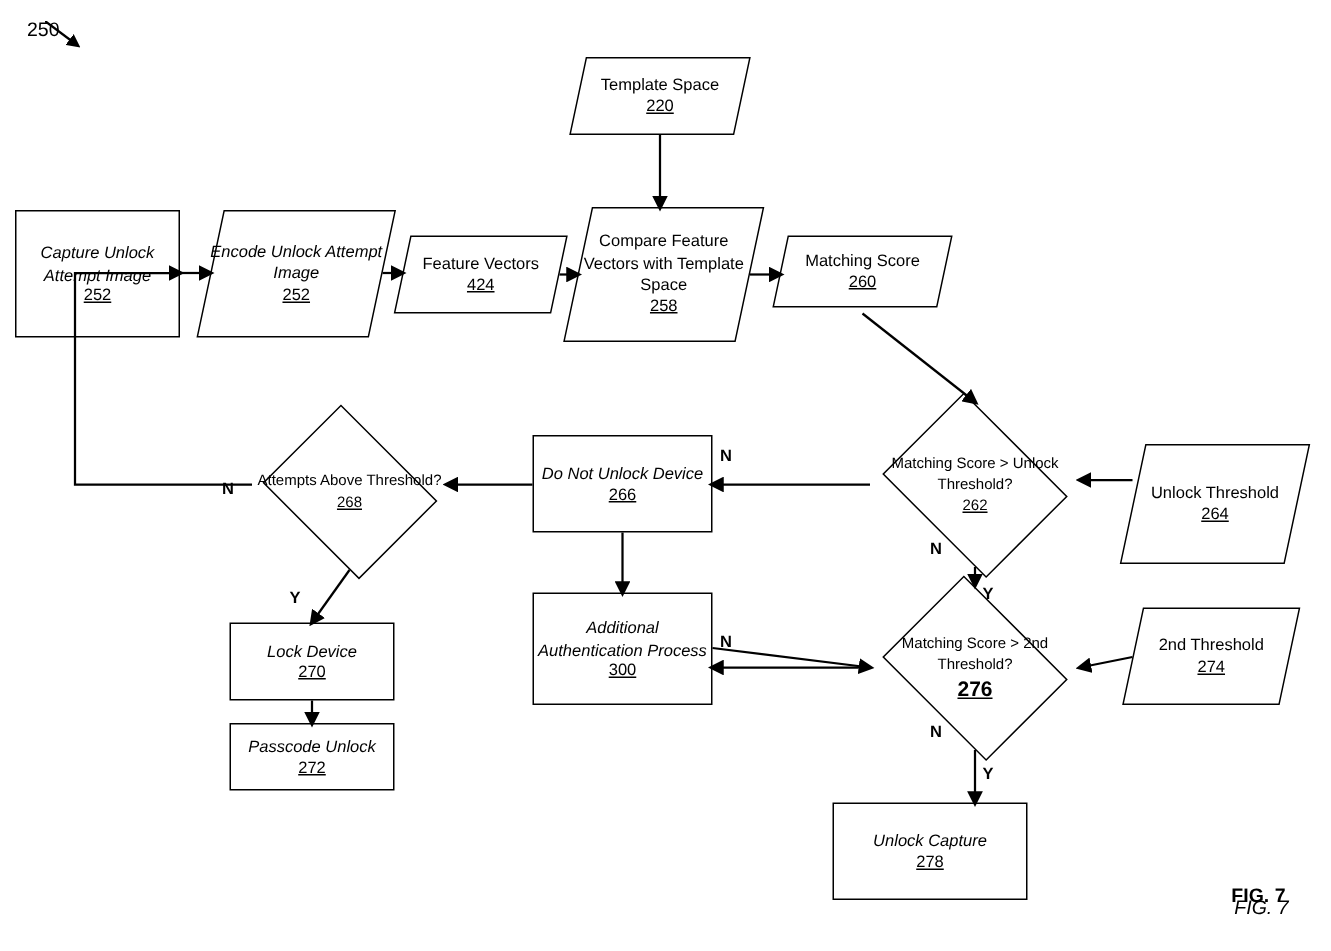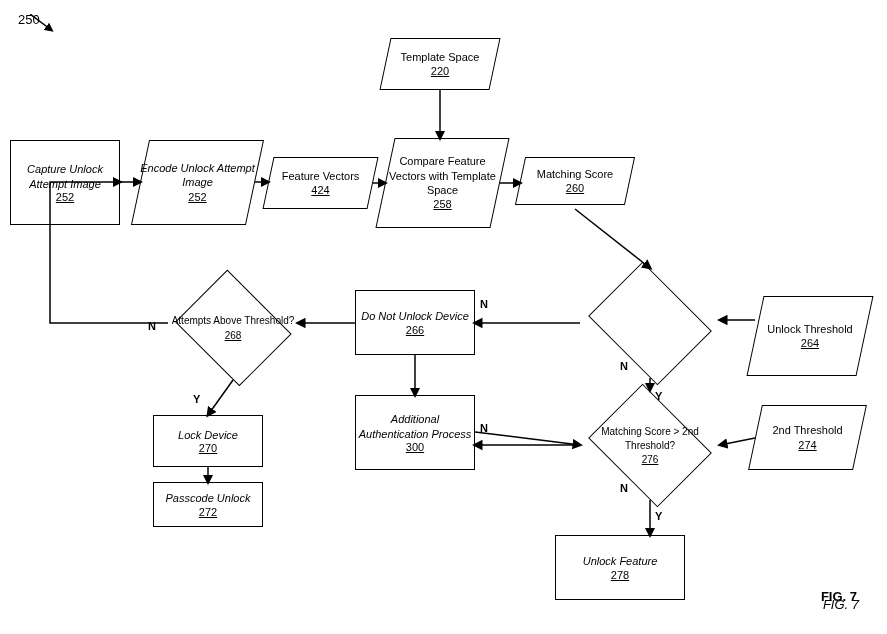--- a/index.html
+++ b/index.html
@@ -158,20 +158,24 @@
   <div class="shape parallelogram" style="width:110px;height:48px;top:157px;left:520px;">
     <div class="parallelogram-inner"></div>
     <div class="parallelogram-text">
       <span>Matching Score</span><br>
       <span class="underline">260</span>
     </div>
   </div>
 
   <div class="shape diamond" style="width:140px;height:110px;top:268px;left:580px;">
     <div class="diamond-inner"></div>
+    <div class="diamond-text">
+      <span style="font-size:10px;">Matching Score &gt; Unlock Threshold?</span><br>
+      <span class="underline" style="font-size:10px;">262</span>
+    </div>
   </div>
 
   <div class="shape parallelogram" style="width:110px;height:80px;top:296px;left:755px;">
     <div class="parallelogram-inner"></div>
     <div class="parallelogram-text">
       <span>Unlock Threshold</span><br>
       <span class="underline">264</span>
     </div>
   </div>
 
@@ -208,35 +212,35 @@
     <div>
       <span class="shape-label">Additional Authentication Process</span><br>
       <span class="underline">300</span>
     </div>
   </div>
 
   <div class="shape diamond" style="width:140px;height:110px;top:390px;left:580px;">
     <div class="diamond-inner"></div>
     <div class="diamond-text">
       <span style="font-size:10px;">Matching Score &gt; 2nd Threshold?</span><br>
-      <span class="underline" style="font-size:10px;">276</span>
+      <span class="underline" style="font-size:14px;font-weight:bold;">276</span>
     </div>
   </div>
 
   <div class="shape parallelogram" style="width:105px;height:65px;top:405px;left:755px;">
     <div class="parallelogram-inner"></div>
     <div class="parallelogram-text">
       <span>2nd Threshold</span><br>
       <span class="underline">274</span>
     </div>
   </div>
 
   <div class="shape rect" style="width:130px;height:65px;top:535px;left:555px;">
     <div>
-      <span class="shape-label">Unlock Feature</span><br>
+      <span class="shape-label">Unlock Capture</span><br>
       <span class="underline">278</span>
     </div>
   </div>
 
   <div class="arrow-label" style="left:148px;top:320px;">N</div>
   <div class="arrow-label" style="left:480px;top:298px;">N</div>
   <div class="arrow-label" style="left:480px;top:422px;">N</div>
   <div class="arrow-label" style="left:655px;top:390px;">Y</div>
   <div class="arrow-label" style="left:655px;top:510px;">Y</div>
   <div class="arrow-label" style="left:620px;top:360px;">N</div>

